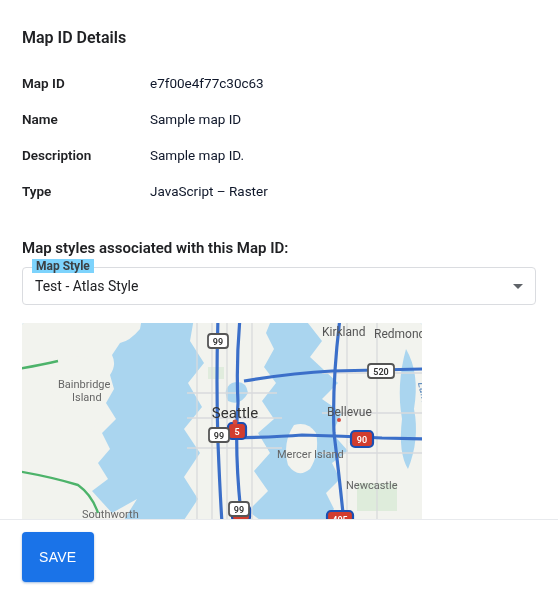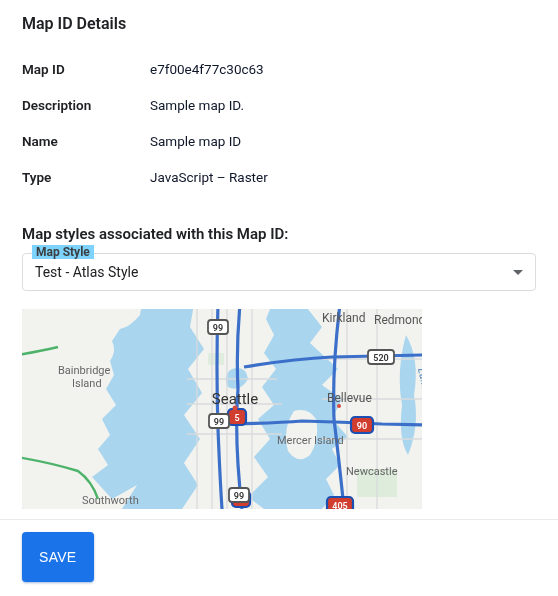--- a/index.html
+++ b/index.html
@@ -7,20 +7,21 @@
       font-family: -apple-system, BlinkMacSystemFont, "Segoe UI", Roboto, Arial, sans-serif;
       font-size: 14px;
       color: #202124;
       background: #fff;
       width: 558px;
       height: 596px;
       position: relative;
     }
     .content {
       padding: 14px 22px 12px 22px;
+      margin-top: 14px;
     }
     h2 {
       font-size: 16px;
       font-weight: 600;
       margin-bottom: 18px;
     }
     .detail-row {
       display: flex;
       padding: 10px 0;
       gap: 24px;
@@ -156,26 +157,26 @@
 <body>
 
 <div class="content">
   <h2>Map ID Details</h2>
 
   <div class="detail-row">
     <div class="detail-label">Map ID</div>
     <div class="detail-value">e7f00e4f77c30c63</div>
   </div>
   <div class="detail-row">
+    <div class="detail-label">Name</div>
+    <div class="detail-value">Sample map ID</div>
+  </div>
+  <div class="detail-row">
     <div class="detail-label">Description</div>
     <div class="detail-value">Sample map ID.</div>
-  </div>
-  <div class="detail-row">
-    <div class="detail-label">Name</div>
-    <div class="detail-value">Sample map ID</div>
   </div>
   <div class="detail-row">
     <div class="detail-label">Type</div>
     <div class="detail-value">JavaScript – Raster</div>
   </div>
 
   <div class="section-heading">Map styles associated with this Map ID:</div>
 
   <div class="select-wrapper">
     <span class="select-legend">Map Style</span>

